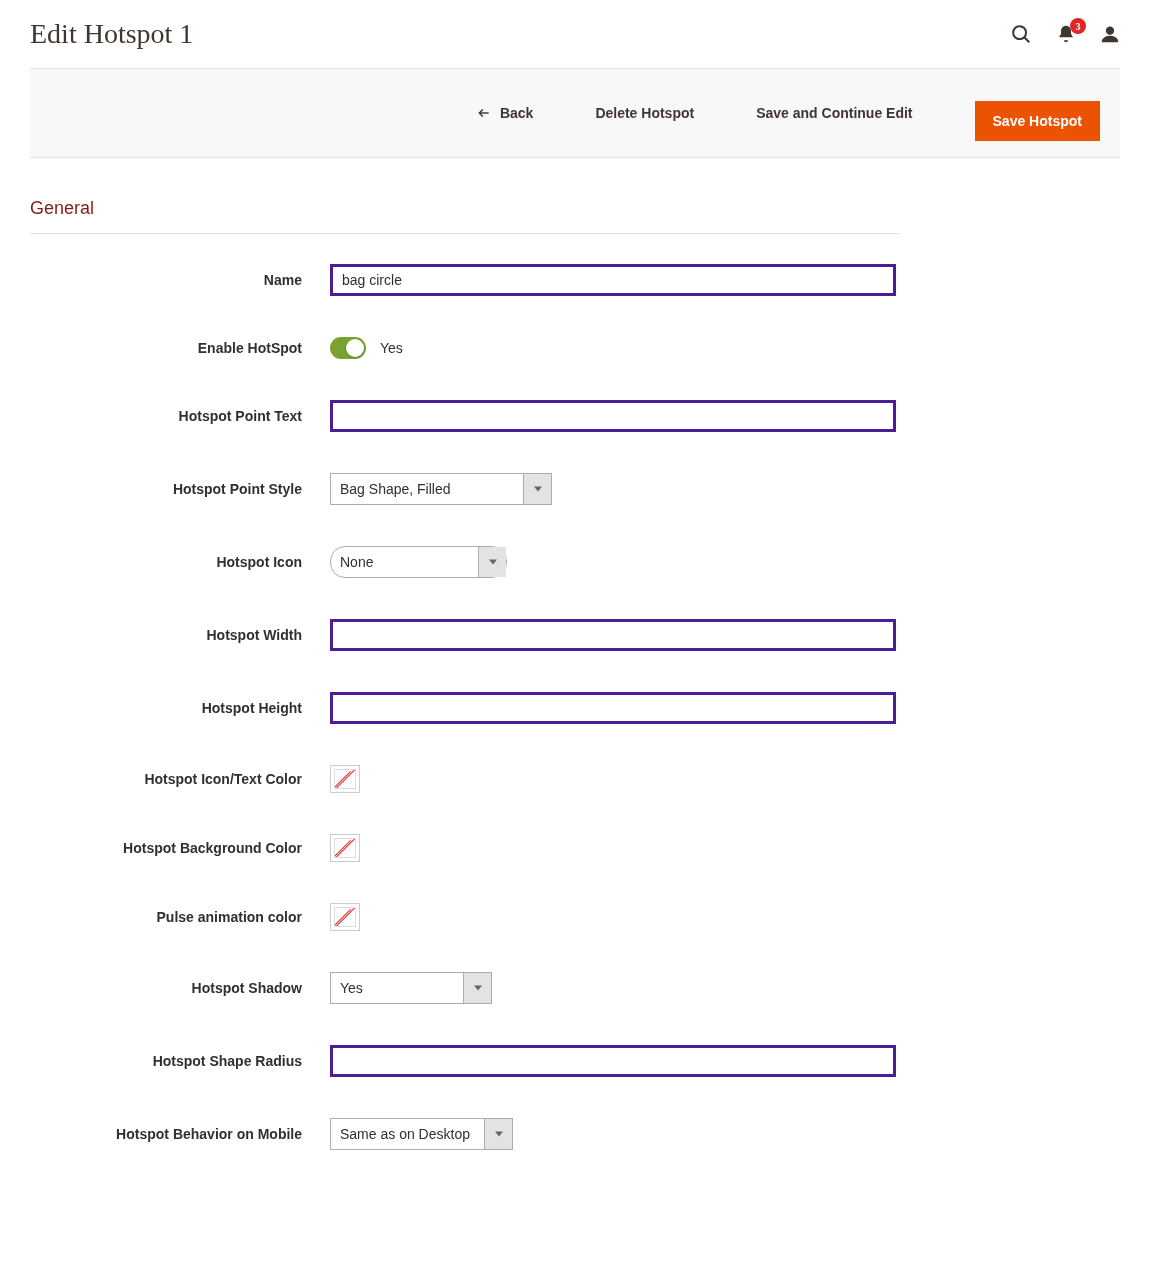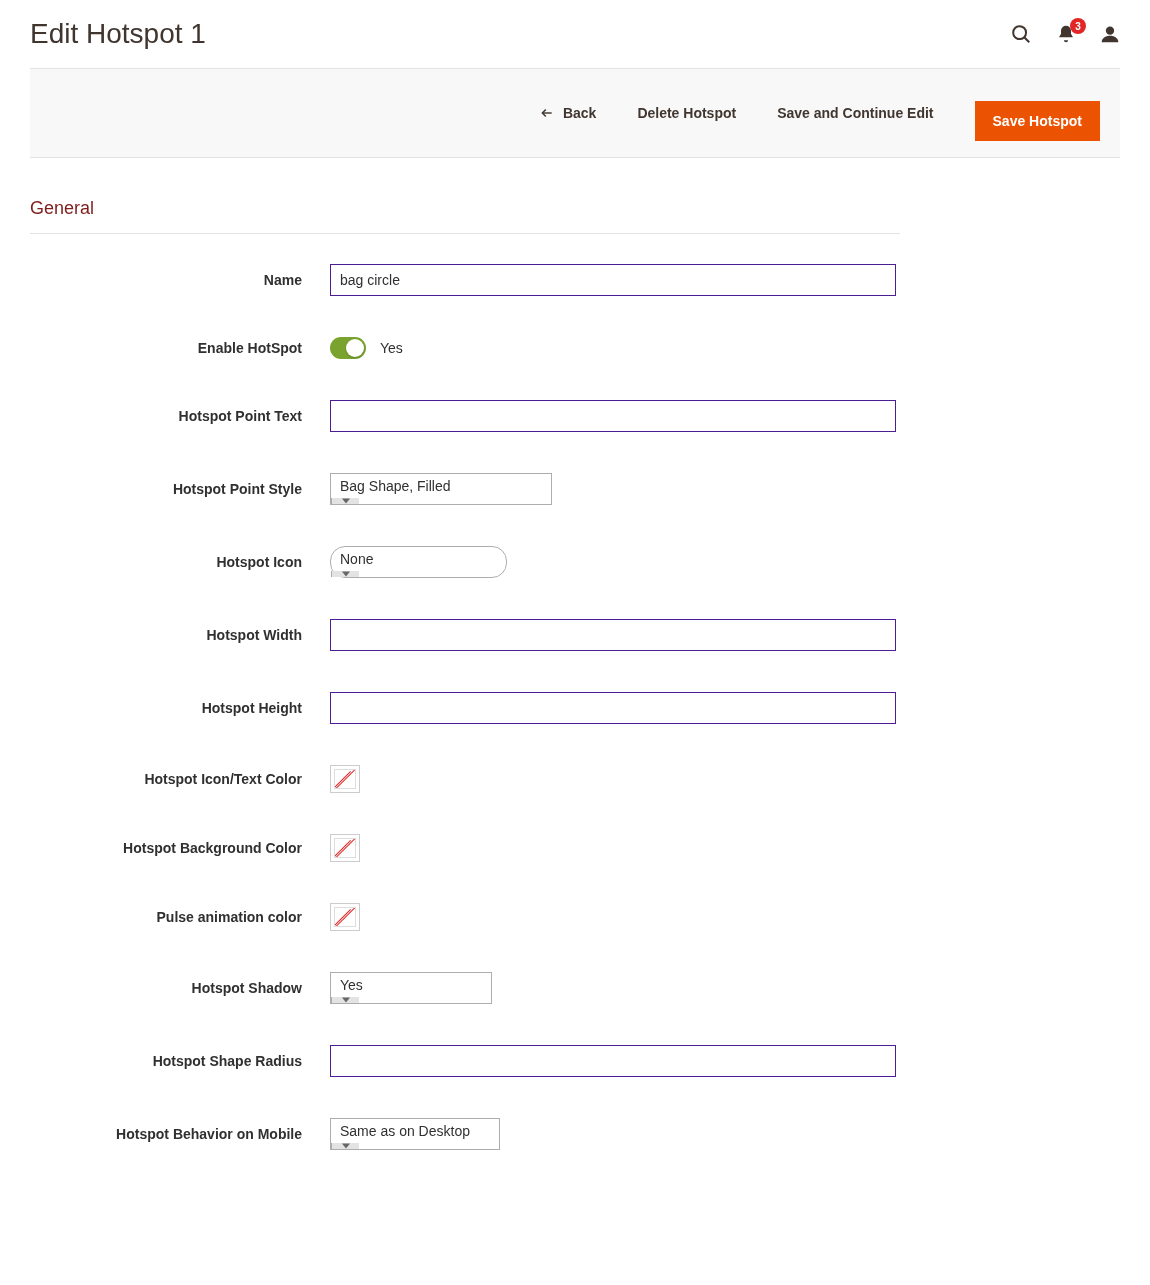--- a/index.html
+++ b/index.html
@@ -13,20 +13,21 @@
   .page {
     width: 1150px;
     margin: 0 auto;
     padding: 0 30px 60px 30px;
   }
   .header {
     display: flex;
     align-items: center;
     justify-content: space-between;
     padding: 18px 0 10px 0;
+    font-family: Liberation Serif, serif;
   }
   .page-title {
     font-size: 28px;
     font-weight: 400;
     color: #41362f;
     margin: 0;
   }
   .header-icons {
     display: flex;
     align-items: center;
@@ -55,21 +56,21 @@
     justify-content: center;
   }
   .action-bar {
     background: #f8f8f8;
     border-top: 1px solid #e3e3e3;
     border-bottom: 1px solid #e3e3e3;
     padding: 16px 20px;
     display: flex;
     justify-content: flex-end;
     align-items: center;
-    gap: 41px;
+    gap: 62px;
     margin-top: 8px;
   }
   .action-link {
     color: #41362f;
     font-weight: 600;
     font-size: 14px;
     cursor: pointer;
     display: flex;
     align-items: center;
     gap: 8px;
@@ -107,54 +108,53 @@
     padding-right: 28px;
     font-weight: 600;
     font-size: 14px;
     color: #303030;
   }
   .form-control {
     flex: 0 0 auto;
   }
   .text-input {
     height: 32px;
-    border: 1px solid #4c1d95;
+    border: 3px solid #4c1d95;
     background: #fff;
     padding: 0 9px;
     font-size: 14px;
     color: #303030;
   }
   .text-input.wide { width: 566px; }
   .select-wrap {
     display: flex;
     height: 32px;
     border: 1px solid #adadad;
     background: #fff;
-    flex-direction: column;
   }
   .select-wrap .select-text {
     flex: 1;
     padding: 0 9px;
     display: flex;
     align-items: center;
     font-size: 14px;
     color: #303030;
   }
   .select-wrap .select-caret {
     width: 28px;
     background: #e3e3e3;
     border-left: 1px solid #adadad;
     display: flex;
     align-items: center;
     justify-content: center;
   }
   .select-w1 { width: 222px; }
   .select-w2 { width: 177px; border-radius: 15px; }
   .select-w3 { width: 162px; }
-  .select-w4 { width: 170px; }
+  .select-w4 { width: 183px; }
   .toggle {
     display: flex;
     align-items: center;
     gap: 14px;
   }
   .toggle-switch {
     width: 36px;
     height: 22px;
     background: #79a22e;
     border-radius: 11px;

